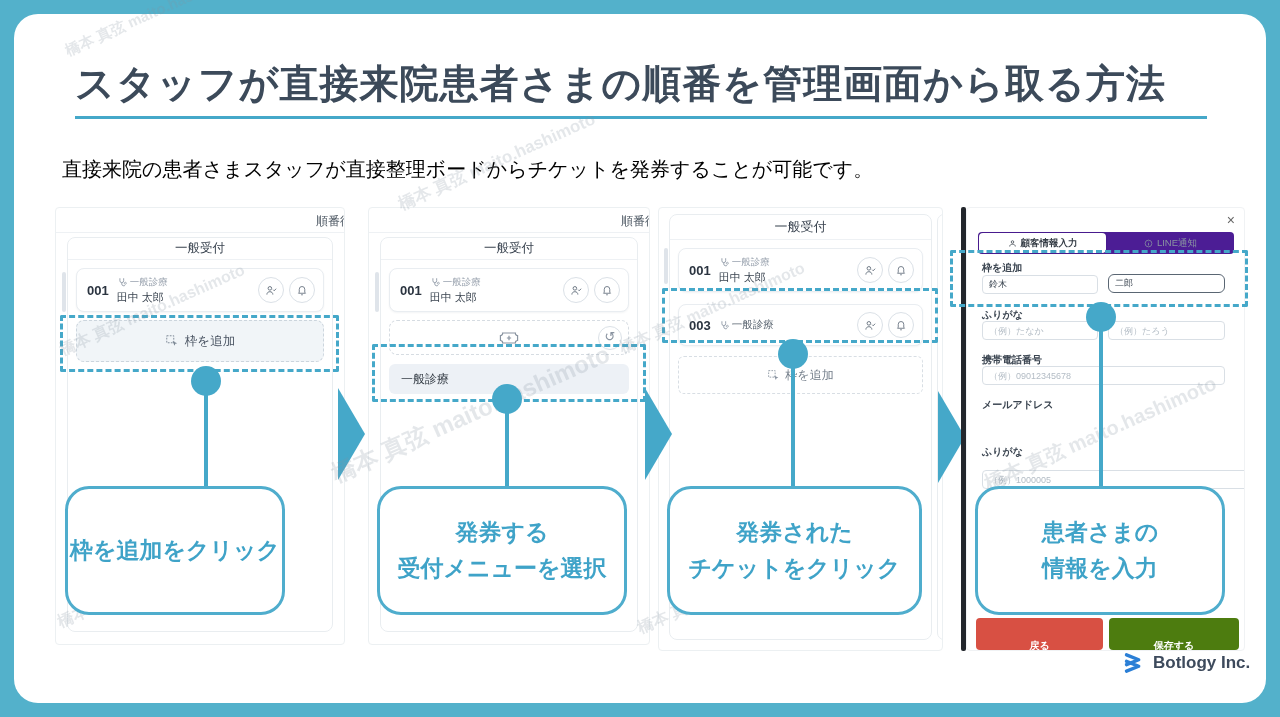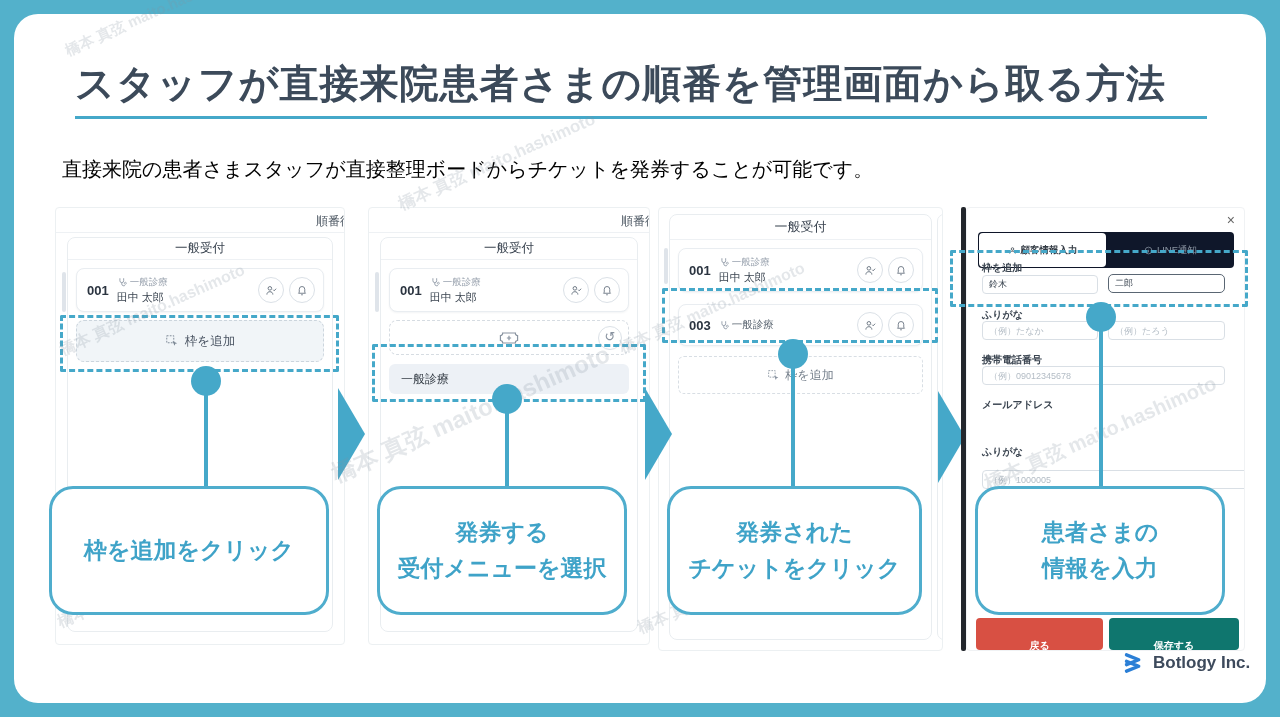--- a/index.html
+++ b/index.html
@@ -36,45 +36,45 @@
 
   .addslot1{margin:6px 8px;height:40px;background:#f1f5f8;border:1px dashed #ccd5dd;border-radius:8px;display:flex;align-items:center;justify-content:center;gap:6px;font-size:12.5px;color:#4b5563;}
   .slot2{margin:8px;height:33px;border:1px dashed #d6dce2;border-radius:8px;position:relative;display:flex;align-items:center;justify-content:center;}
   .undo{position:absolute;right:6px;top:5px;width:22px;height:22px;border:1px solid #dbe1e7;border-radius:50%;text-align:center;line-height:20px;font-size:13px;color:#8a94a1;background:#fff;}
   .menuopt{margin:9px 8px 0;height:30px;background:#edf1f6;border-radius:6px;font-size:12px;color:#333b44;line-height:30px;padding-left:12px;}
   .addslot3{margin:10px 8px 0;height:36px;border:1px dashed #d8dee4;border-radius:6px;display:flex;align-items:center;justify-content:center;gap:5px;font-size:12px;color:#717c88;}
   .sliver{position:absolute;left:278px;top:6px;bottom:10px;width:12px;border:1px solid #e9edf0;border-radius:8px;}
 
   .blackbar{position:absolute;left:961px;top:207px;width:5px;height:444px;background:#23272d;z-index:4;border-radius:2px;}
   .closex{position:absolute;right:9px;top:5px;font-size:14px;color:#666;line-height:14px;}
-  .tabs{position:absolute;left:11px;top:24px;width:256px;height:36px;background:#0f172a;border-radius:4px;display:flex;}
+  .tabs{position:absolute;left:11px;top:24px;width:256px;height:22px;background:#4c1d95;border-radius:4px;display:flex;}
   .tab{flex:1;display:flex;align-items:center;justify-content:center;gap:4px;font-size:9.5px;color:#8a94a1;}
   .tab.active{background:#fff;border-radius:4px;color:#333b44;font-weight:700;box-shadow:0 0 2px rgba(0,0,0,.18);margin:1px;}
   .flabel{position:absolute;left:15px;font-size:10px;font-weight:700;color:#3a4450;}
   .fin{position:absolute;height:19px;border:1px solid #d9dfe5;border-radius:4px;font-size:9px;color:#3a4450;padding:0 6px;box-sizing:border-box;background:#fff;font-family:inherit;outline:none;}
   .fin::placeholder{color:#b3bcc5;}
   .fin.focus{border:1.5px solid #5a6673;border-radius:5px;}
   .fbtn{position:absolute;top:410px;height:24px;border:none;border-radius:4px;color:#fff;font-size:10px;font-weight:700;line-height:24px;text-align:center;font-family:inherit;padding:16px;}
   .fbtn.back{left:9px;width:127px;background:#d85043;}
-  .fbtn.save{left:142px;width:130px;background:#0f766e;}
+  .fbtn.save{left:142px;width:130px;background:#4d7c0f;}
 
   .hl{position:absolute;border:3px dashed #45a8c9;z-index:5;box-sizing:border-box;border-radius:2px;background:transparent;}
   .hl1{left:60px;top:315px;width:279px;height:57px;}
   .hl2{left:372px;top:344px;width:274px;height:58px;}
   .hl3{left:662px;top:288px;width:276px;height:55px;}
   .hl4{left:950px;top:250px;width:298px;height:57px;}
 
   .arrow{position:absolute;width:0;height:0;border-top:46px solid transparent;border-bottom:46px solid transparent;border-left:27px solid #45a8c9;z-index:3;}
   .a1{left:338px;top:388px;}  .a2{left:645px;top:388px;}  .a3{left:938px;top:391px;}
 
   .dot{position:absolute;width:30px;height:30px;border-radius:50%;background:#45a8c9;z-index:7;}
   .cline{position:absolute;width:4px;background:#45a8c9;z-index:7;}
 
   .callout{position:absolute;top:486px;height:129px;background:#fff;border:3px solid #4fadcd;border-radius:24px;z-index:8;display:flex;flex-direction:column;align-items:center;justify-content:center;color:#3fa3c8;font-size:23px;font-weight:700;line-height:1.55;box-sizing:border-box;text-align:center;}
-  .c1{left:49px;width:280px;}  .c2{left:377px;width:250px;}
+  .c1{left:65px;width:220px;}  .c2{left:377px;width:250px;}
   .c3{left:667px;width:255px;} .c4{left:975px;width:250px;}
 
   .wm{position:absolute;color:rgba(130,145,160,.22);transform:rotate(-24deg);z-index:6;white-space:nowrap;pointer-events:none;font-weight:600;}
 
   .logo{position:absolute;left:1120px;top:650px;display:flex;align-items:center;gap:7px;z-index:2;}
   .logotext{font-size:17px;font-weight:700;color:#3d4a5c;}
   svg{display:block;}
 </style>
 </head>
 <body>
@@ -279,21 +279,21 @@
               <circle cx="12" cy="12" r="9" fill="none" stroke="#8a94a1" stroke-width="2"></circle>
               <path d="M12 7.5v1M12 11v6" stroke="#8a94a1" stroke-width="2.2" fill="none"></path>
             </svg>
           </span>
         <span>LINE通知</span>
       </div>
     </div>
 
     <div class="flabel" style="top:53px;">枠を追加</div>
     <input class="fin" style="left: 15px; top: 67px; width: 116px;" readonly="" value="鈴木">
-    <input class="fin focus" style="left: 141px; top: 66px; width: 117px;" readonly="" value="二郎">
+    <input class="fin focus" style="left: 141px; top: 66px; width: 117px; border-radius: 6px;" readonly="" value="二郎">
 
     <div class="flabel" style="top:100px;">ふりがな</div>
     <input class="fin" style="left: 15px; top: 113px; width: 116px;" readonly="" placeholder="（例）たなか">
     <input class="fin" style="left: 141px; top: 113px; width: 117px;" readonly="" placeholder="（例）たろう">
 
     <div class="flabel" style="top:145px;">携帯電話番号</div>
     <input class="fin" style="left: 15px; top: 158px; width: 243px;" readonly="" placeholder="（例）09012345678">
 
     <div class="flabel" style="top:190px;">メールアドレス</div>
 

